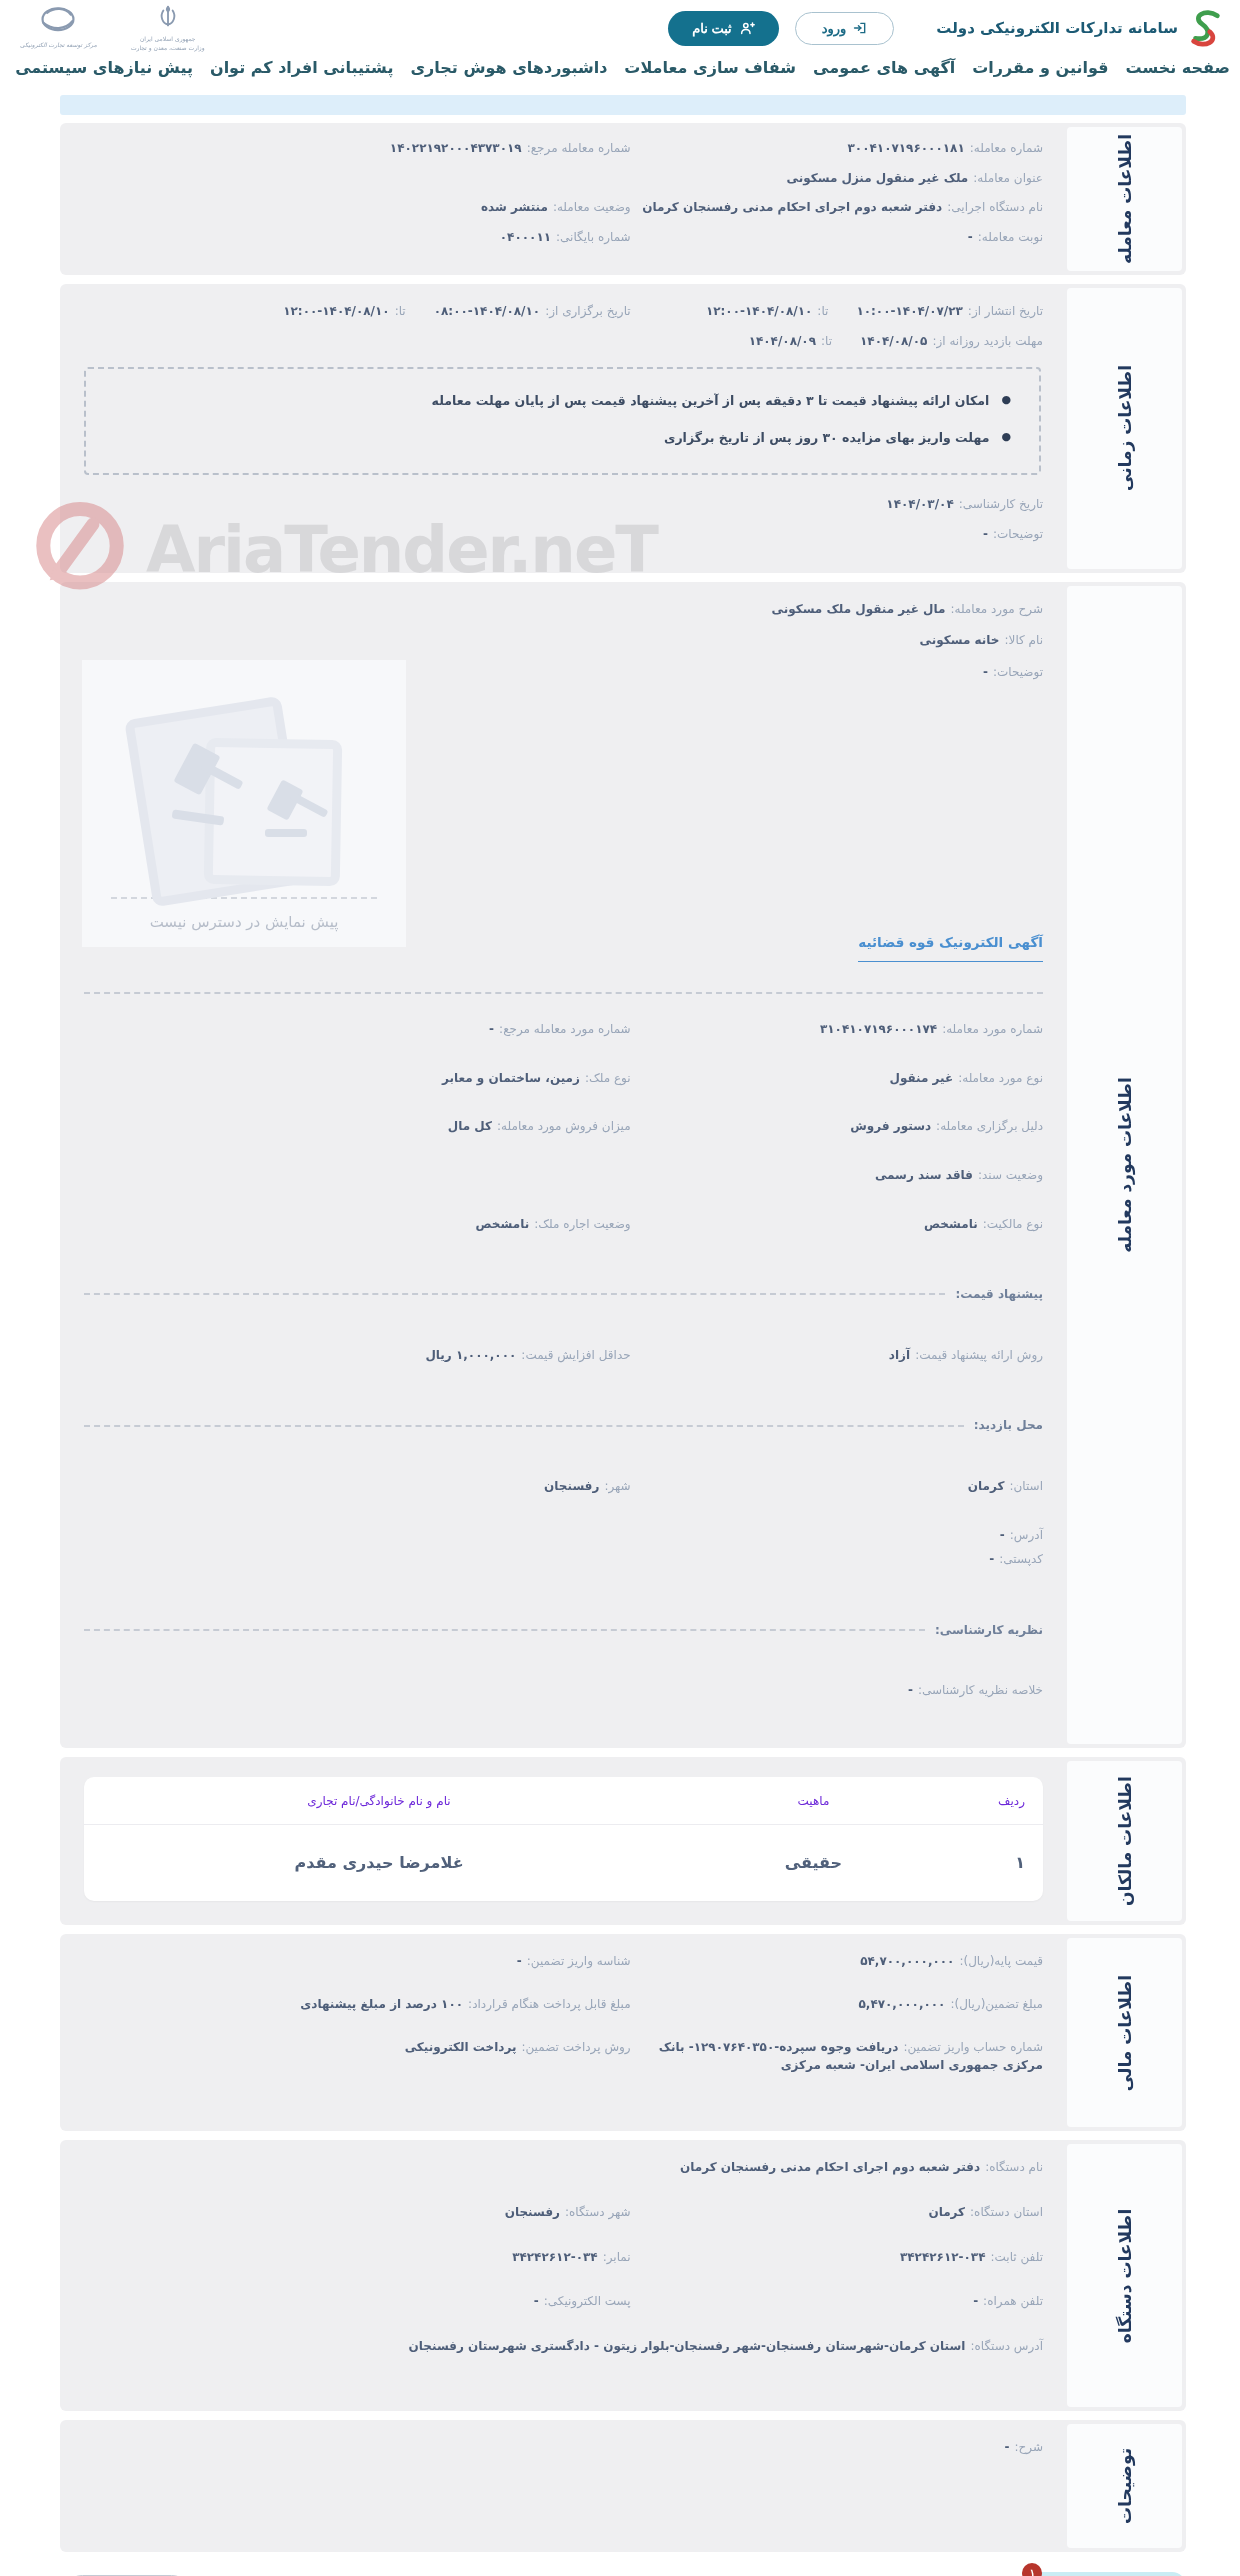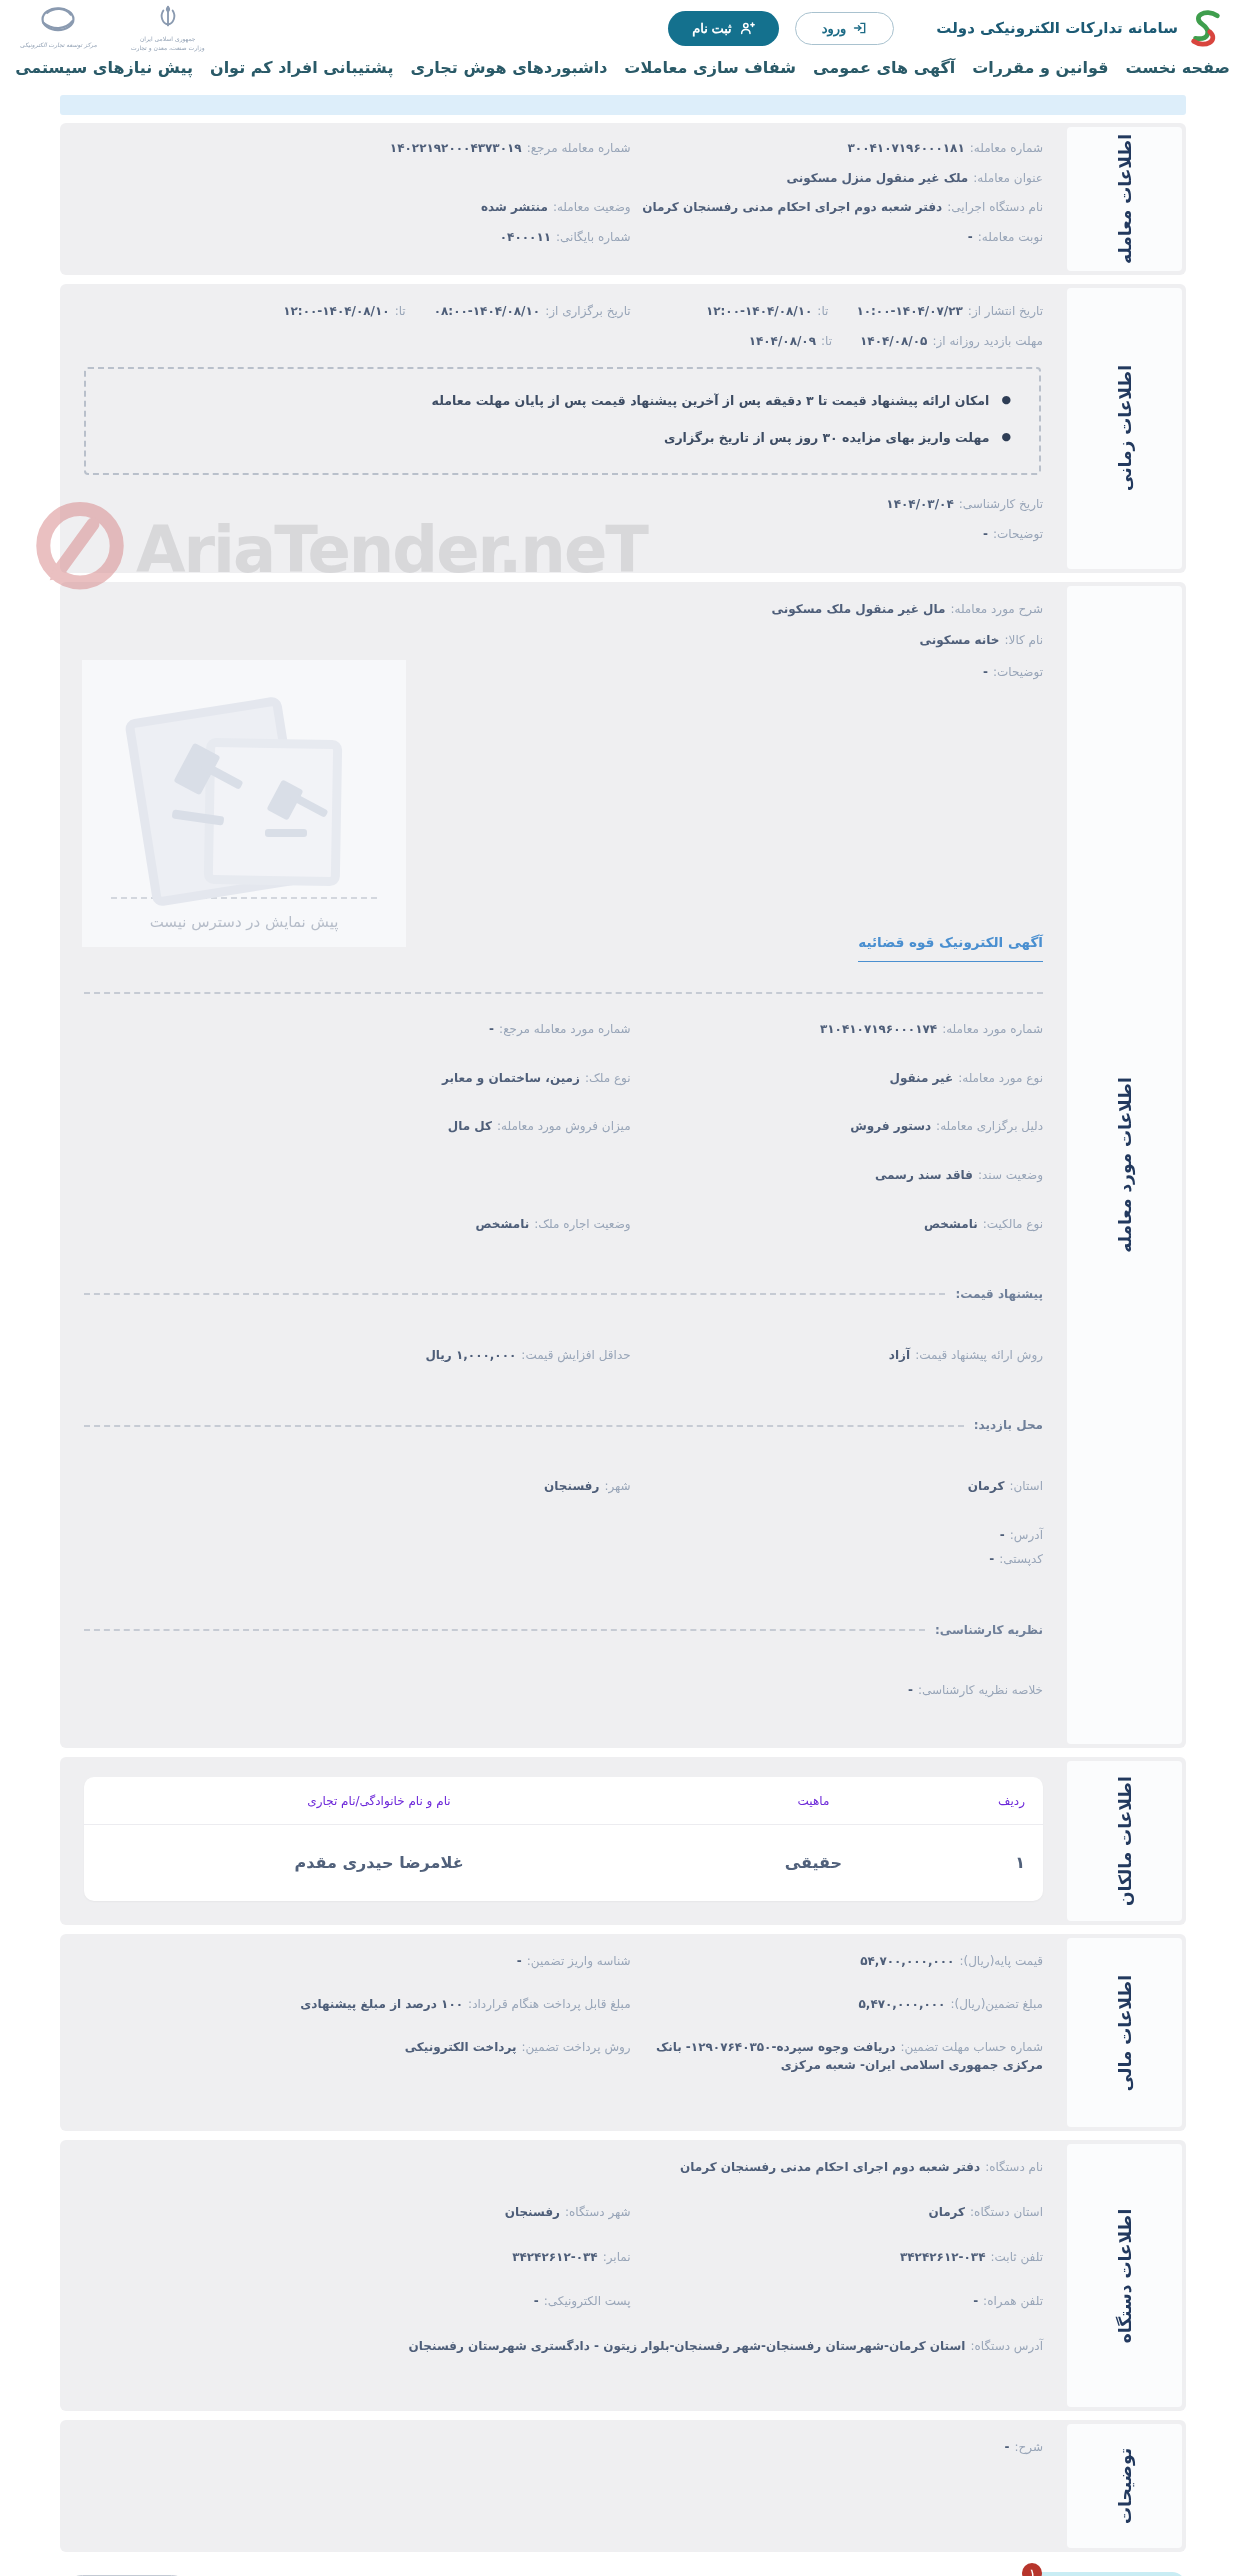--- a/index.html
+++ b/index.html
@@ -74,21 +74,21 @@
   .gv{position:absolute;background:#d9dee7;border-radius:3px;}
   .gv-head1{left:62px;top:42px;width:30px;height:44px;transform:rotate(28deg);}
   .gv-handle1{left:80px;top:66px;width:44px;height:9px;transform:rotate(28deg);}
   .gv-base1{left:52px;top:108px;width:52px;height:9px;transform:rotate(8deg);}
   .gv-head2{right:72px;top:78px;width:24px;height:34px;transform:rotate(28deg);}
   .gv-handle2{right:40px;top:96px;width:40px;height:8px;transform:rotate(28deg);}
   .gv-base2{right:62px;top:124px;width:42px;height:8px;}
   .ph-dash{width:82%;border-top:2px dashed #d3d7de;margin-bottom:12px;}
   .ph-cap{color:#b6bdc9;font-size:15px;}
   
-  .wm{position:absolute;top:496px;left:26px;display:flex;align-items:center;gap:2px;
+  .wm{position:absolute;top:496px;left:26px;display:flex;align-items:center;gap:12px;
     opacity:.55;pointer-events:none;z-index:6;direction:ltr;}
   .wm-text{font-size:64px;font-weight:700;color:rgba(168,168,171,.60);letter-spacing:-2px;}
   
   .table-card{background:#ffffff;border-radius:10px;margin:2px 0 6px;box-shadow:0 1px 2px rgba(0,0,0,.04);}
   .t-head,.t-row{display:grid;grid-template-columns:90px 279px 1fr;align-items:center;}
   .t-head > div{color:#6d28d9;font-size:12px;padding:15px 18px 13px;border-bottom:1px solid #ececf0;}
   .t-row > div{color:#51617b;font-size:16px;font-weight:700;padding:26px 18px;}
   .tc-c{text-align:center;}
   
   .footer{margin:20px 54px 0 60px;display:flex;justify-content:space-between;align-items:center;}
@@ -354,21 +354,21 @@
       <div class="card-content">
         <div class="row fields cols2">
           <div class="cell"><span class="lbl">قیمت پایه(ریال):</span><span class="val">۵۴,۷۰۰,۰۰۰,۰۰۰</span></div>
           <div class="cell"><span class="lbl">شناسه واریز تضمین:</span><span class="val">-</span></div>
         </div>
         <div class="row fields cols2">
           <div class="cell"><span class="lbl">مبلغ تضمین(ریال):</span><span class="val">۵,۴۷۰,۰۰۰,۰۰۰</span></div>
           <div class="cell"><span class="lbl">مبلغ قابل پرداخت هنگام قرارداد:</span><span class="val">۱۰۰ درصد از مبلغ پیشنهادی</span></div>
         </div>
         <div class="row fields cols2">
-          <div class="cell"><span class="lbl">شماره حساب مهلت تضمین:</span><span class="val">دریافت وجوه سپرده-۱۲۹۰۷۶۴۰۳۵۰- بانک مرکزی جمهوری اسلامی ایران- شعبه مرکزی</span></div>
+          <div class="cell"><span class="lbl">شماره حساب واریز تضمین:</span><span class="val">دریافت وجوه سپرده-۱۲۹۰۷۶۴۰۳۵۰- بانک مرکزی جمهوری اسلامی ایران- شعبه مرکزی</span></div>
           <div class="cell"><span class="lbl">روش پرداخت تضمین:</span><span class="val">پرداخت الکترونیکی</span></div>
         </div>
       </div>
     </section>
     <section class="card" id="sec-org">
       <div class="card-strip">
         <span class="strip-label">اطلاعات دستگاه</span>
       </div>
       <div class="card-content">
         <div class="row fields">

